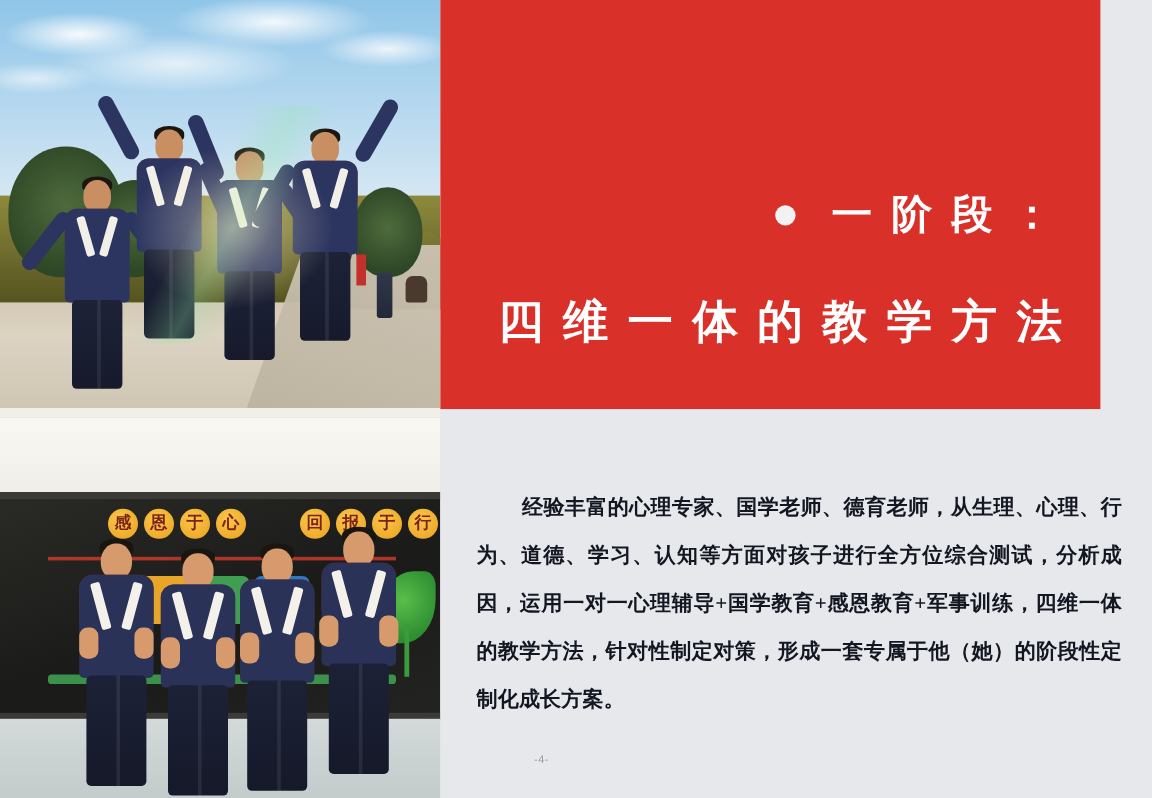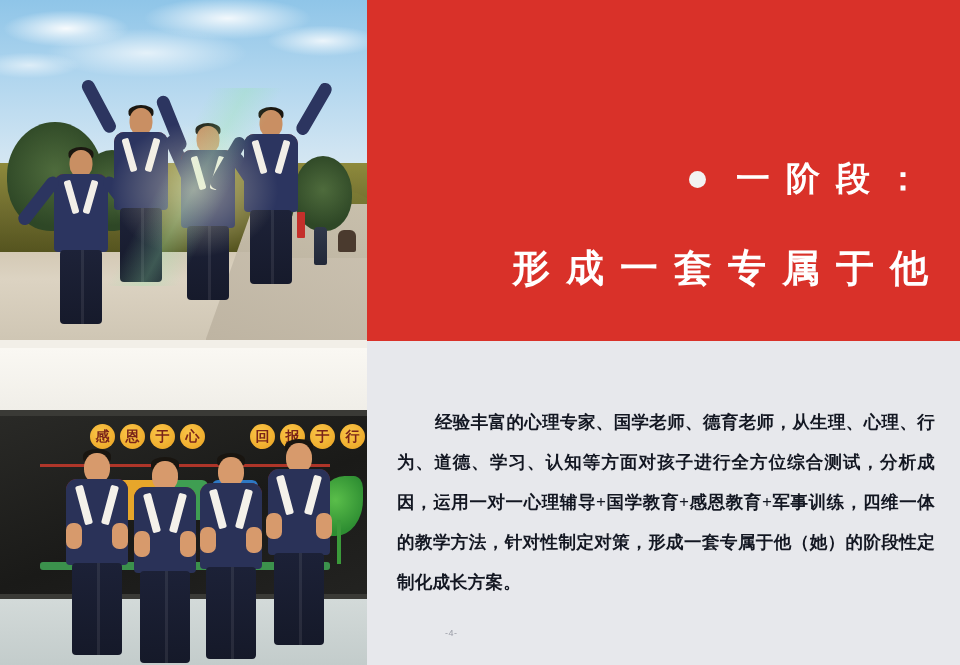--- a/index.html
+++ b/index.html
@@ -132,21 +132,21 @@
      width:50px;height:92px;background:linear-gradient(#1C2137,#151929);border-radius:4px;}
   .stu2 .legsplit{position:absolute;left:50%;top:110px;width:3px;height:92px;background:rgba(255,255,255,.08);}
   .stu2 .thumb{position:absolute;top:70px;width:16px;height:26px;background:#D79A6C;border-radius:7px;}
   .stu2 .thL{left:4px;} .stu2 .thR{right:4px;}
   .t1{left:62px;width:70px;height:212px;}
   .t2{left:130px;width:70px;height:204px;}
   .t3{left:196px;width:70px;height:208px;}
   .t4{left:262px;width:74px;height:222px;}
 
   
-  .red-block{position:absolute;left:367px;top:0;width:593px;height:341px;background:#D93129;}
+  .red-block{position:absolute;left:367px;top:0;width:550px;height:341px;background:#D93129;}
   .title-1{position:absolute;right:24px;top:156px;display:flex;align-items:center;
      justify-content:flex-end;color:#FFFFFF;}
   .title-dot{width:17px;height:17px;border-radius:50%;background:#F2F2F2;margin-right:30px;
      flex:0 0 auto;}
   .title-1 .t1text{font-size:34px;letter-spacing:16px;font-weight:bold;
      font-family:"Liberation Serif",serif;white-space:nowrap;}
   .title-2{position:absolute;right:16px;top:243px;color:#FFFFFF;font-size:38px;
      letter-spacing:16px;font-weight:bold;font-family:"Liberation Serif",serif;white-space:nowrap;}
 
   
@@ -310,21 +310,21 @@
           <div class="legsplit"></div>
       </div>
     </div>
   </div>
 
   <div class="red-block">
     <div class="title-1">
       <span class="title-dot"></span>
       <span class="t1text">一阶段：</span>
     </div>
-    <div class="title-2">形成一套专属于他</div>
+    <div class="title-2">四维一体的教学方法</div>
   </div>
 
   <div class="body-area">
     <div class="body-text">经验丰富的心理专家、国学老师、德育老师，从生理、心理、行为、道德、学习、认知等方面对孩子进行全方位综合测试，分析成因，运用一对一心理辅导+国学教育+感恩教育+军事训练，四维一体的教学方法，针对性制定对策，形成一套专属于他（她）的阶段性定制化成长方案。</div>
     <div class="page-num">-4-</div>
   </div>
 
 </div>
 
 </body></html>

